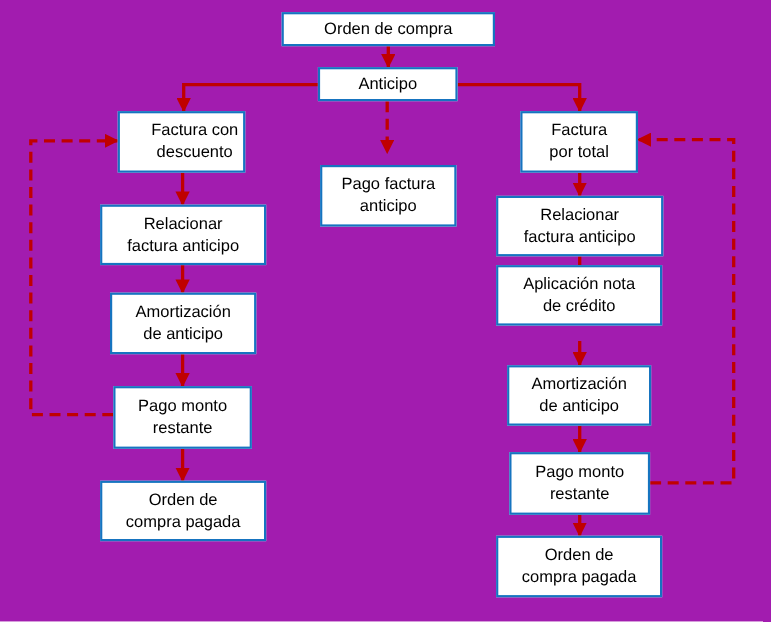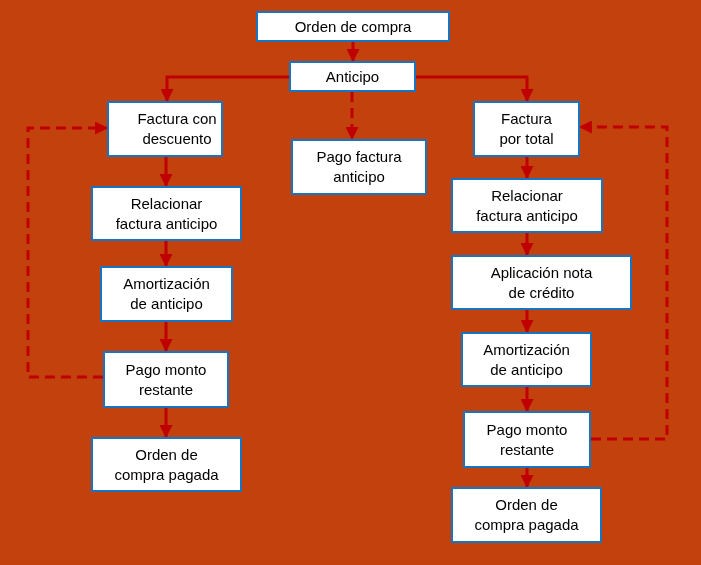--- a/index.html
+++ b/index.html
@@ -1,40 +1,40 @@
 <!DOCTYPE html>
 <html><head>
 <meta charset="utf-8">
 <style>
   html,body{margin:0;padding:0;background:#ffffff;}
   #canvas{
-    position:relative;width:701px;height:565px;background:#c2410c;overflow:hidden;
+    position:relative;width:701px;height:565px;background:#a21caf;overflow:hidden;
     font-family:"Liberation Sans",sans-serif;
   }
   #connectors{position:absolute;left:0;top:0;width:701px;height:565px;}
   .node{
     position:absolute;box-sizing:border-box;background:#ffffff;
     border:2px solid #1674c0;display:flex;align-items:center;justify-content:center;
     text-align:center;color:#000000;font-size:15px;line-height:20px;
   }
   .node .lbl{white-space:pre-line;}
   .conn{stroke:#c00000;stroke-width:3;fill:none;}
   .dashed{stroke-dasharray:10 6;}
   
   #n-orden-compra        {left:256px;top:11px;width:194px;height:31px;}
   #n-anticipo            {left:289px;top:61px;width:127px;height:31px;}
   #n-factura-descuento   {left:107px;top:101px;width:116px;height:56px;padding-left:24px;}
-  #n-pago-factura-anticipo{left:291px;top:139px;width:136px;height:56px;}
+  #n-pago-factura-anticipo{left:291px;top:150px;width:124px;height:56px;}
   #n-factura-total       {left:473px;top:101px;width:107px;height:56px;text-align:center;}
   #n-relacionar-izq      {left:91px;top:186px;width:151px;height:55px;}
   #n-amortizacion-izq    {left:100px;top:266px;width:133px;height:56px;}
   #n-pago-monto-izq      {left:103px;top:351px;width:126px;height:57px;}
   #n-orden-pagada-izq    {left:91px;top:437px;width:151px;height:55px;}
   #n-relacionar-der      {left:451px;top:178px;width:152px;height:55px;}
-  #n-aplicacion-nota     {left:451px;top:255px;width:181px;height:55px;}
+  #n-aplicacion-nota     {left:451px;top:241px;width:151px;height:55px;}
   #n-amortizacion-der    {left:461px;top:332px;width:131px;height:55px;}
   #n-pago-monto-der      {left:463px;top:411px;width:128px;height:57px;}
   #n-orden-pagada-der    {left:451px;top:487px;width:151px;height:56px;}
 </style>
 </head>
 <body>
 
 <div id="canvas">
 
   <svg id="connectors" viewBox="0 0 701 565" xmlns="http://www.w3.org/2000/svg">

